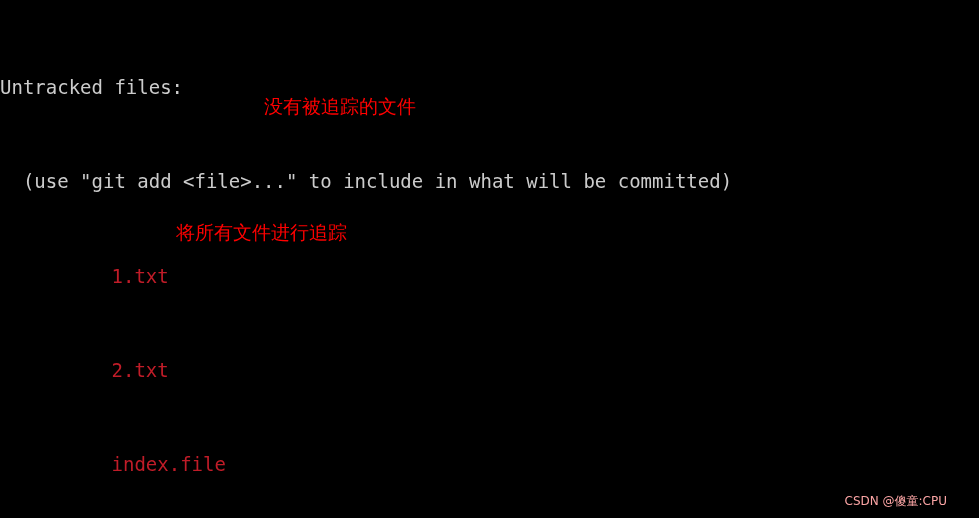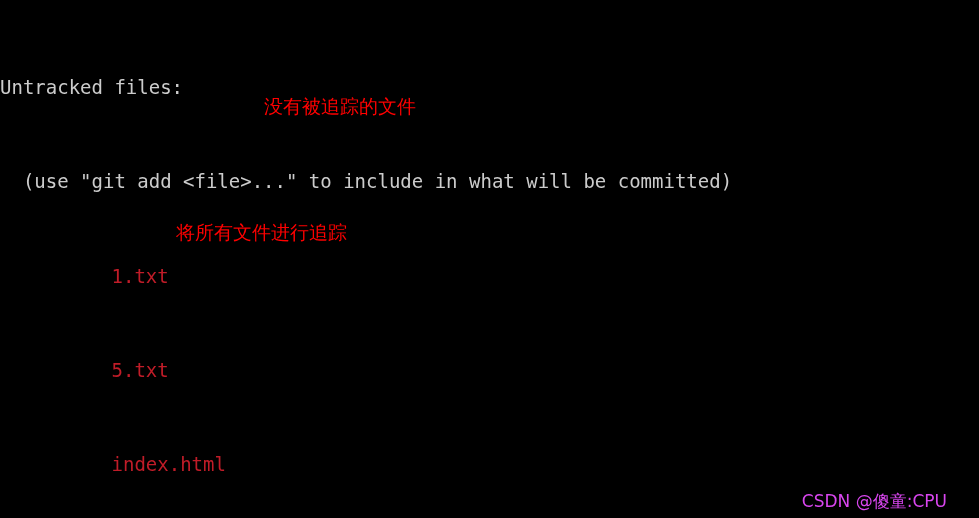--- a/index.html
+++ b/index.html
@@ -46,43 +46,43 @@
     font-weight: 400;
   }
   #annot-untracked { left: 264px; top: 95px; }
   #annot-add      { left: 176px; top: 221px; }
   #annot-status   { left: 198px; top: 291px; }
 
   .watermark {
     position: absolute;
     right: 10px;
     bottom: 4px;
-    color: #d946ef;
+    color: #fca5a5;
     font-family: "DejaVu Sans", "Liberation Sans", sans-serif;
-    font-size: 17px;
+    font-size: 12px;
     white-space: pre;
     margin-top: 8px;
   }
 </style>
 </head>
 <body>
 
 <div id="terminal">
 
   <div class="screen">
 
     <div class="line"><span class="c-default">Untracked files:</span></div>
 
     <div class="line"><span class="c-default">  (use "git add &lt;file&gt;..." to include in what will be committed)</span></div>
 
     <div class="line"><span class="c-red">        1.txt</span></div>
 
-    <div class="line"><span class="c-red">        5.txt</span></div>
+    <div class="line"><span class="c-red">        2.txt</span></div>
 
-    <div class="line"><span class="c-red">        index.html</span></div>
+    <div class="line"><span class="c-red">        index.file</span></div>
 
     
 
     
 
     
 
     
 
     

